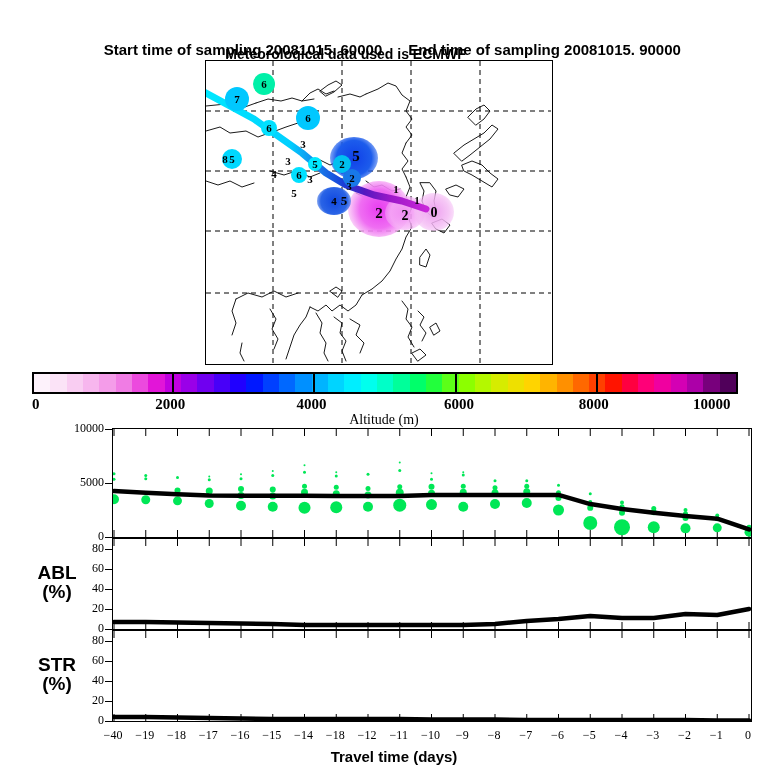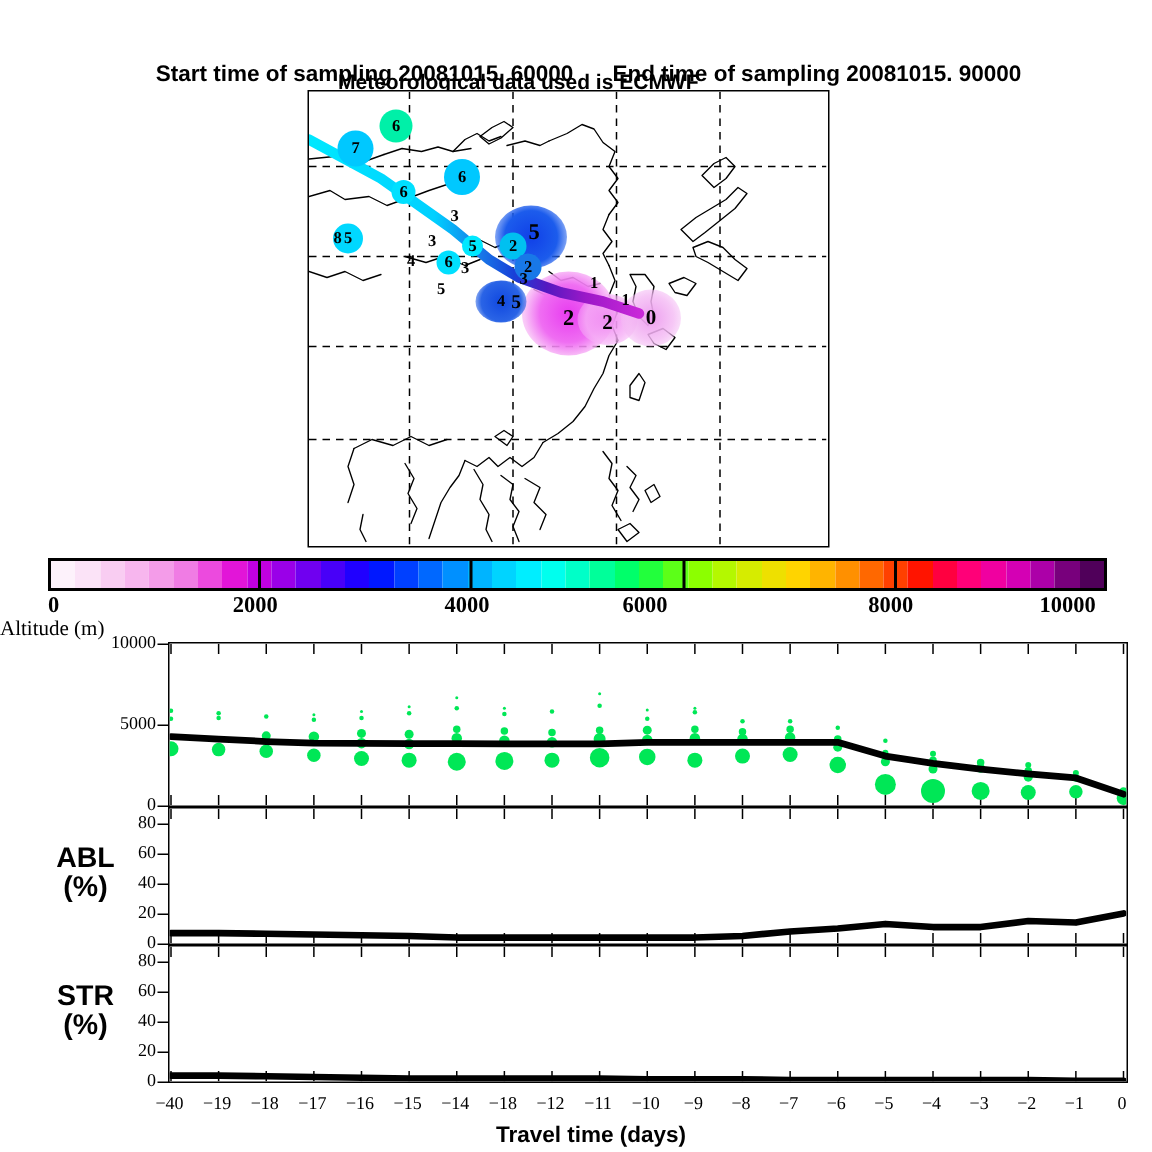--- a/index.html
+++ b/index.html
@@ -37,21 +37,21 @@
       font-family:"Liberation Serif",serif;}
 
   
   #cbar{position:absolute;left:32px;top:372px;width:706px;height:22px;
         border:2px solid #000;box-sizing:border-box;display:flex;}
   #cbar i{display:block;height:100%;flex:1 1 0;}
   #cbar-div{position:absolute;left:32px;top:372px;width:706px;height:22px;}
   #cbar-div span{position:absolute;top:0;height:22px;width:2px;background:#000;}
   .cbtick{position:absolute;top:396px;font-size:15px;font-weight:bold;
           font-family:"Liberation Serif",serif;}
-  #cbar-label{position:absolute;top:412px;width:768px;
+  #cbar-label{position:absolute;top:412px;width:768px;text-align:center;
           font-size:14px;font-family:"Liberation Serif",serif;}
 
   
   .panel{position:absolute;left:112px;width:640px;
          border:1.2px solid #000;box-sizing:border-box;background:#fff;
          overflow:hidden;}
   .panel svg{position:absolute;left:0;top:0;}
   .ylab{position:absolute;left:8px;width:98px;text-align:center;
         font-size:19px;font-weight:bold;line-height:1.02;}
   .ytick{position:absolute;text-align:right;width:42px;
@@ -254,21 +254,21 @@
   <div id="cbar-div">
       <span style="left: 140.2px;"></span>
       <span style="left: 281.4px;"></span>
       <span style="left: 422.6px;"></span>
       <span style="left: 563.8px;"></span>
     </div>
   <div id="cbar-ticks">
       <div class="cbtick" style="left: 32px;">0</div>
       <div class="cbtick" style="left: 155.2px;">2000</div>
       <div class="cbtick" style="left: 296.4px;">4000</div>
-      <div class="cbtick" style="left: 415px;">6000</div>
+      <div class="cbtick" style="left: 444px;">6000</div>
       <div class="cbtick" style="left: 578.8px;">8000</div>
       <div class="cbtick" style="left: 693px;">10000</div>
     </div>
   <div id="cbar-label">Altitude (m)</div>
 
   <div class="panel" id="panel-alt" style="top:428px;height:110px;">
     <svg width="638" height="108">
       <g id="alt-ticks" stroke="#000" stroke-width="1">
           <line x1="1" x2="1" y1="0" y2="7"></line>
           <line x1="1" x2="1" y1="108" y2="101"></line>

